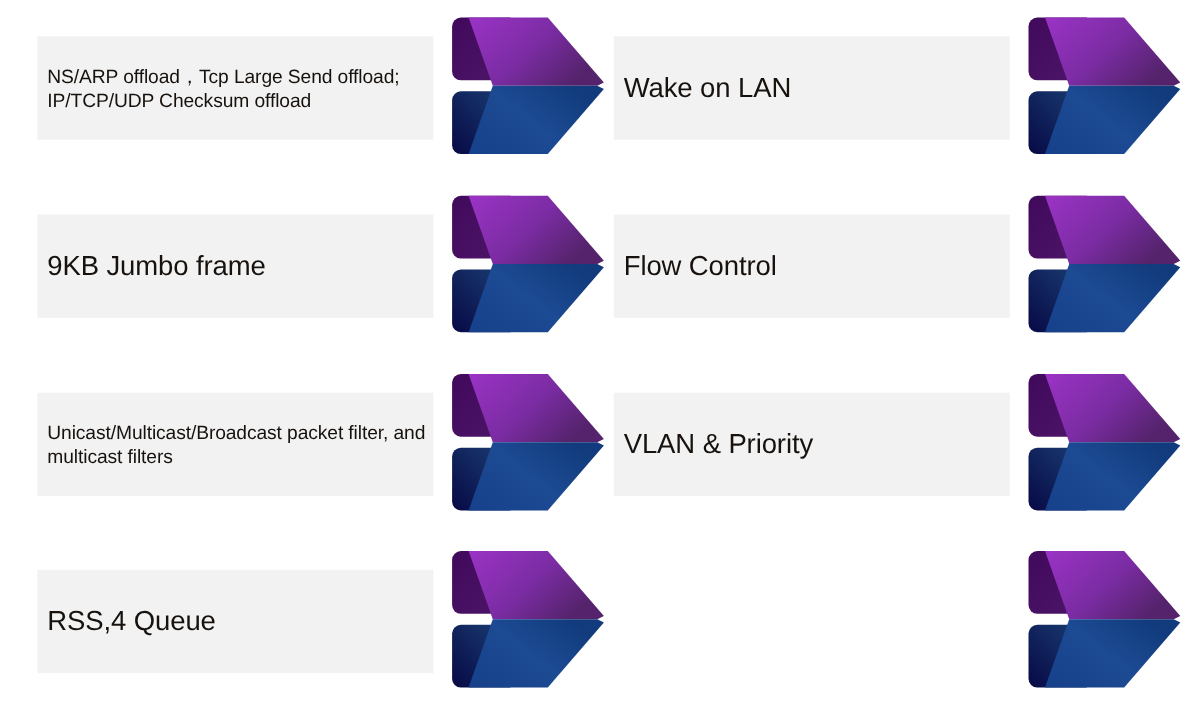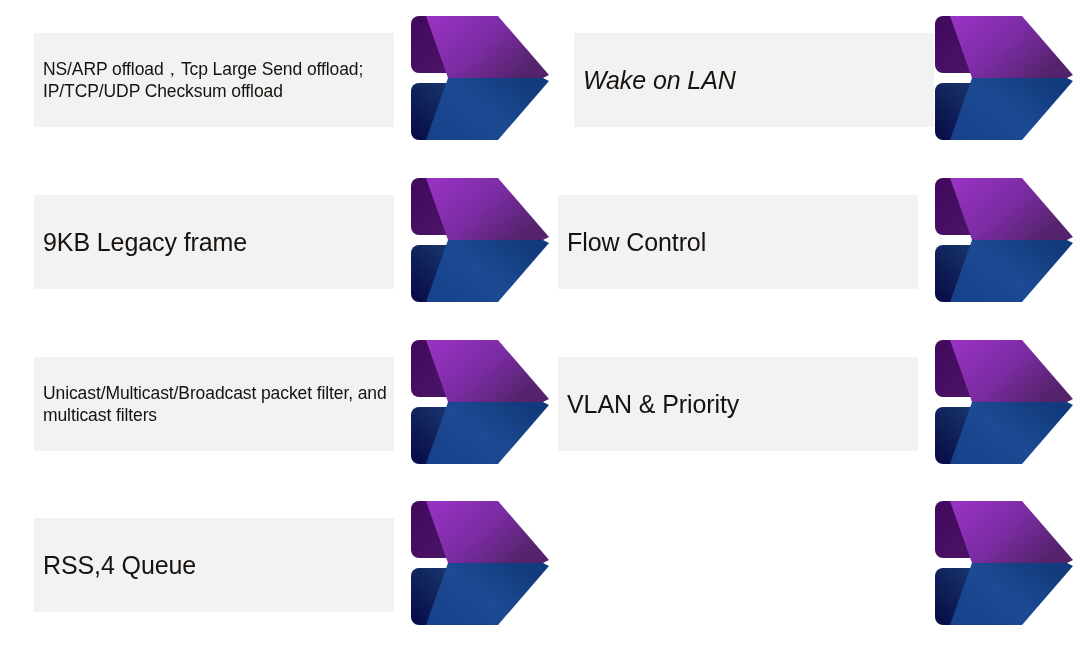--- a/index.html
+++ b/index.html
@@ -86,21 +86,21 @@
       </defs>
       <path d="M34,8 h45 v57 h-45 a8,8 0 0 1 -8,-8 v-41 a8,8 0 0 1 8,-8 z" fill="url(#gps0)"></path>
       <path d="M34,75 h45 v57 h-45 a8,8 0 0 1 -8,-8 v-41 a8,8 0 0 1 8,-8 z" fill="url(#gbs0)"></path>
       <path d="M41,8 H113 L164,67 L158,70 L113,70 L63,70 Z" fill="url(#gp0)"></path>
       <path d="M41,132 H113 L164,73 L158,70 L113,70 L63,70 Z" fill="url(#gb0)"></path>
     </svg>
   </div>
 
   <div class="callout size-lg" style="left:34px; top:170px; width:490px; height:140px;">
     <div class="panel" style="left:0px; top:25px; width:360px; height:94px; padding-left:9px;">
-      <span class="panel-text">9KB Legacy frame</span>
+      <span class="panel-text">9KB Jumbo frame</span>
     </div>
     <svg class="chevron" style="left:351px; top:0px;" width="170" height="140" viewBox="0 0 170 140">
       <path d="M34,8 h45 v57 h-45 a8,8 0 0 1 -8,-8 v-41 a8,8 0 0 1 8,-8 z" fill="url(#gps0)"></path>
       <path d="M34,75 h45 v57 h-45 a8,8 0 0 1 -8,-8 v-41 a8,8 0 0 1 8,-8 z" fill="url(#gbs0)"></path>
       <path d="M41,8 H113 L164,67 L158,70 L113,70 L63,70 Z" fill="url(#gp0)"></path>
       <path d="M41,132 H113 L164,73 L158,70 L113,70 L63,70 Z" fill="url(#gb0)"></path>
     </svg>
   </div>
 
   <div class="callout size-sm" style="left:34px; top:332px; width:490px; height:140px;">
@@ -121,21 +121,21 @@
     </div>
     <svg class="chevron" style="left:351px; top:0px;" width="170" height="140" viewBox="0 0 170 140">
       <path d="M34,8 h45 v57 h-45 a8,8 0 0 1 -8,-8 v-41 a8,8 0 0 1 8,-8 z" fill="url(#gps0)"></path>
       <path d="M34,75 h45 v57 h-45 a8,8 0 0 1 -8,-8 v-41 a8,8 0 0 1 8,-8 z" fill="url(#gbs0)"></path>
       <path d="M41,8 H113 L164,67 L158,70 L113,70 L63,70 Z" fill="url(#gp0)"></path>
       <path d="M41,132 H113 L164,73 L158,70 L113,70 L63,70 Z" fill="url(#gb0)"></path>
     </svg>
   </div>
 
   <div class="callout size-lg" style="left:558px; top:8px; width:490px; height:140px;">
-    <div class="panel" style="left:16px; top:25px; width:360px; height:94px; padding-left:9px;font-style:italic;">
+    <div class="panel" style="left:0px; top:25px; width:360px; height:94px; padding-left:9px;">
       <span class="panel-text">Wake on LAN</span>
     </div>
     <svg class="chevron" style="left:351px; top:0px;" width="170" height="140" viewBox="0 0 170 140">
       <path d="M34,8 h45 v57 h-45 a8,8 0 0 1 -8,-8 v-41 a8,8 0 0 1 8,-8 z" fill="url(#gps0)"></path>
       <path d="M34,75 h45 v57 h-45 a8,8 0 0 1 -8,-8 v-41 a8,8 0 0 1 8,-8 z" fill="url(#gbs0)"></path>
       <path d="M41,8 H113 L164,67 L158,70 L113,70 L63,70 Z" fill="url(#gp0)"></path>
       <path d="M41,132 H113 L164,73 L158,70 L113,70 L63,70 Z" fill="url(#gb0)"></path>
     </svg>
   </div>
 

